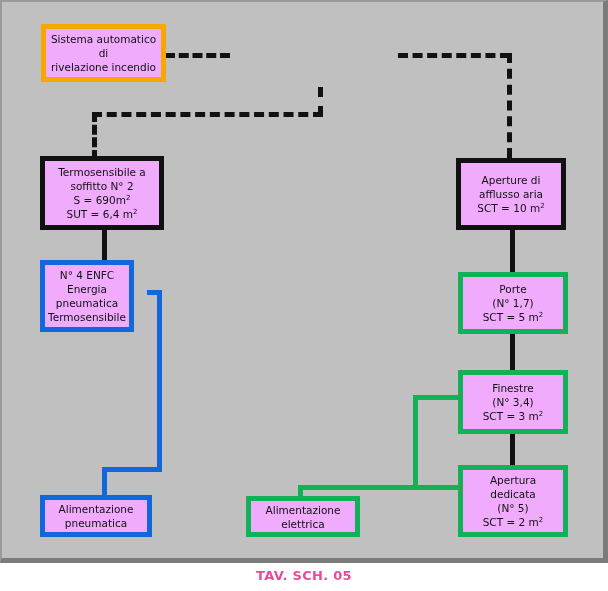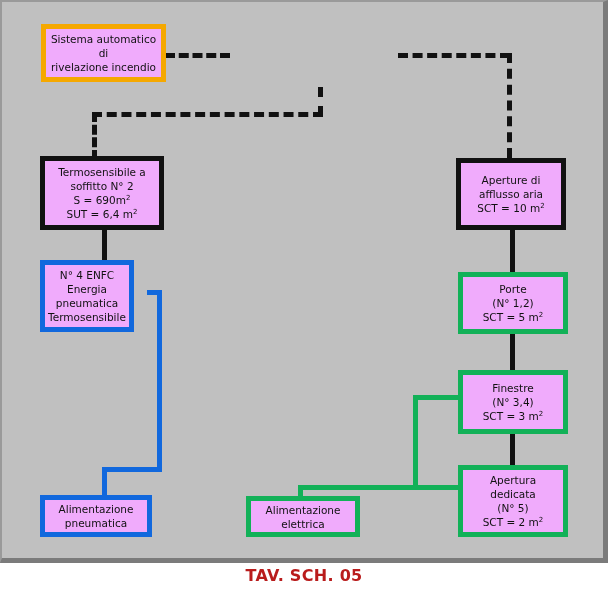--- a/index.html
+++ b/index.html
@@ -84,24 +84,24 @@
   
   #caption {
     position: absolute;
     left: 0;
     top: 563px;
     width: 608px;
     height: 24px;
     display: flex;
     align-items: center;
     justify-content: center;
-    font-size: 16px;
+    font-size: 13px;
     font-weight: bold;
     letter-spacing: 0.3px;
-    color: #b91c1c;
+    color: #ec4899;
     background: #ffffff;
   }
 </style>
 </head>
 <body>
 
 <div id="frame">
   <div id="canvas">
 
     <div class="conn dash-h" style="left:163px; top:51px; width:65px;"></div>
@@ -165,21 +165,21 @@
     <div class="box bd-black" style="left:454px; top:156px; width:110px; height:72px;">
       <span class="line">Aperture di</span>
       <span class="line">afflusso aria</span>
       <span class="line">
         <span>SCT =  10 m</span><sup>2</sup>
       </span>
     </div>
 
     <div class="box bd-green" style="left:456px; top:270px; width:110px; height:62px;">
       <span class="line">Porte</span>
-      <span class="line">(N° 1,2)</span>
+      <span class="line">(N° 1,7)</span>
       <span class="line">
         <span>SCT = 5 m</span><sup>2</sup>
       </span>
     </div>
 
     <div class="box bd-green" style="left:456px; top:368px; width:110px; height:64px;">
       <span class="line">Finestre</span>
       <span class="line">(N° 3,4)</span>
       <span class="line">
         <span>SCT = 3 m</span><sup>2</sup>

